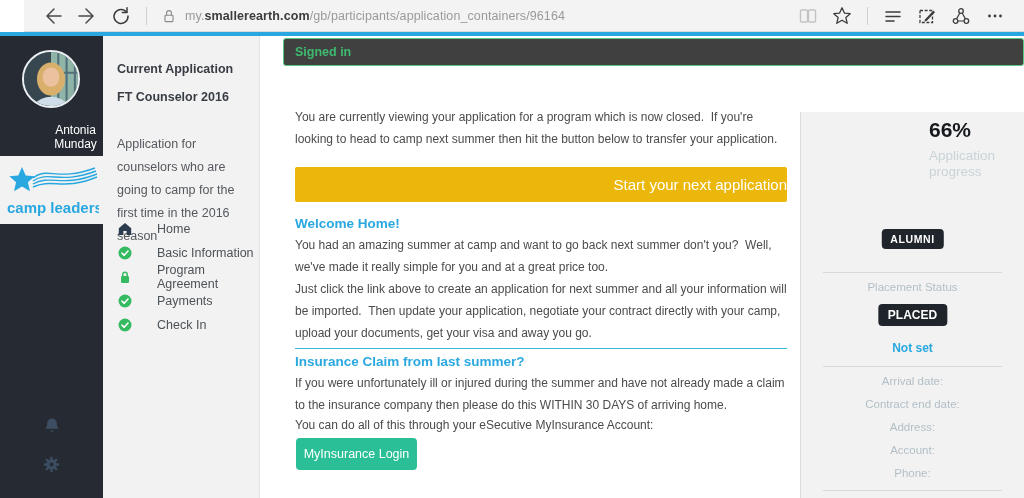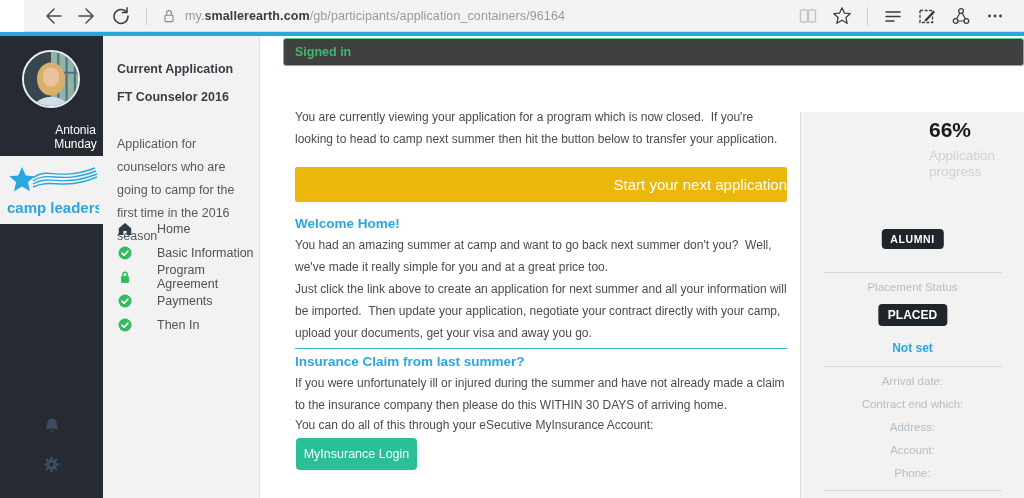--- a/index.html
+++ b/index.html
@@ -234,21 +234,21 @@
           </span>
         <span>Payments</span>
       </div>
       <div class="nav-item">
         <span class="ni">
             <svg width="14" height="14" viewBox="0 0 14 14">
               <circle cx="7" cy="7" r="6.5" fill="#35ba62"></circle>
               <path d="M4 7.2 L6.2 9.3 L10 5" stroke="#fff" stroke-width="1.6" fill="none" stroke-linecap="round" stroke-linejoin="round"></path>
             </svg>
           </span>
-        <span>Then In</span>
+        <span>Check In</span>
       </div>
     </div>
   </div>
 
   <div class="content-bg"></div>
 
   <div class="alert">Signed in</div>
 
   <div class="para intro">You are currently viewing your application for a program which is now closed.  If you're looking to head to camp next summer then hit the button below to transfer your application.</div>
 
@@ -271,19 +271,19 @@
       <div class="pct">66%</div>
       <div class="plabel">Application progress</div>
     </div>
     <div class="badge badge-alumni">ALUMNI</div>
     <div class="pdiv d1"></div>
     <div class="plbl lbl-placement">Placement Status</div>
     <div class="badge badge-placed">PLACED</div>
     <div class="notset">Not set</div>
     <div class="pdiv d2"></div>
     <div class="plbl f0">Arrival date:</div>
-    <div class="plbl f1">Contract end which:</div>
+    <div class="plbl f1">Contract end date:</div>
     <div class="plbl f2">Address:</div>
     <div class="plbl f3">Account:</div>
     <div class="plbl f4">Phone:</div>
     <div class="pdiv d3"></div>
   </div>
 </div>
 
 </body></html>

